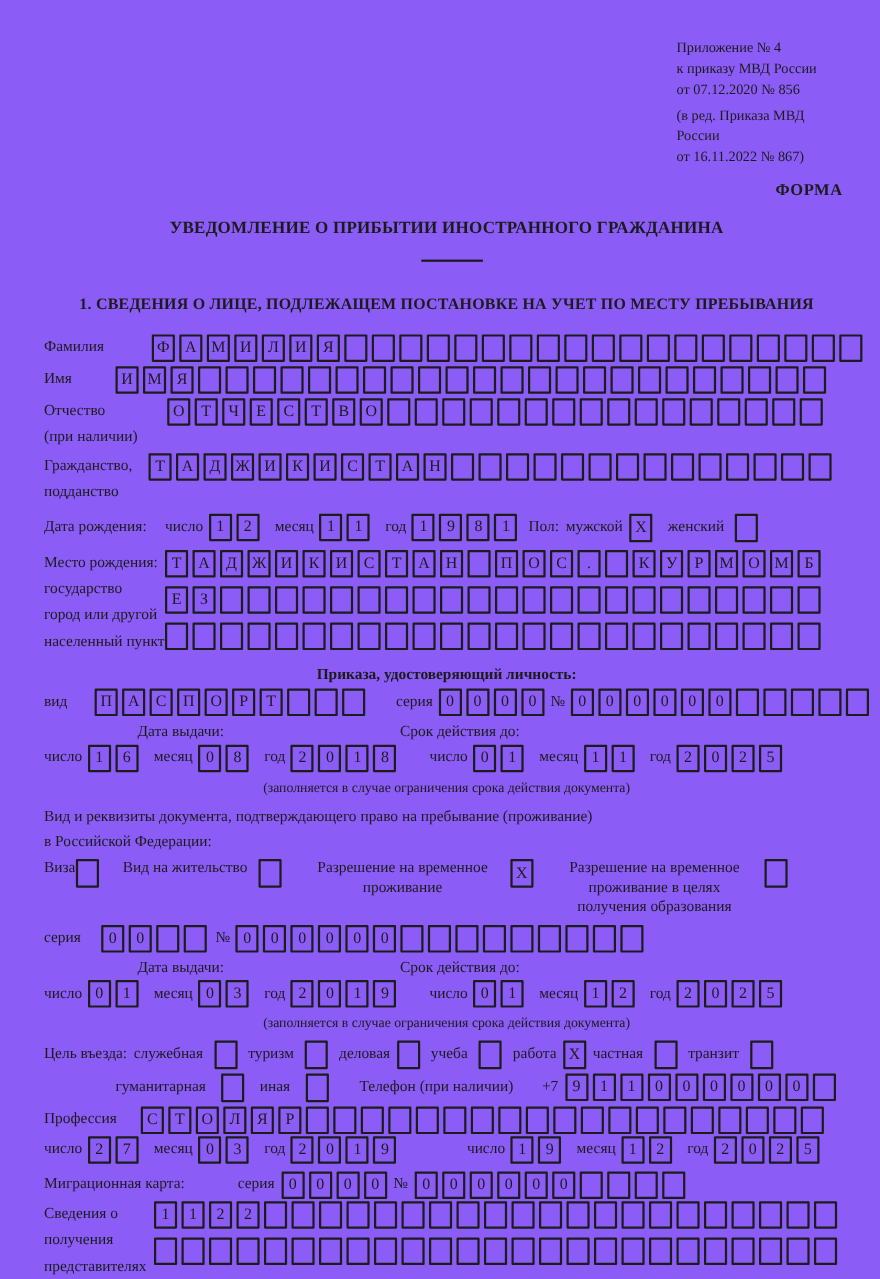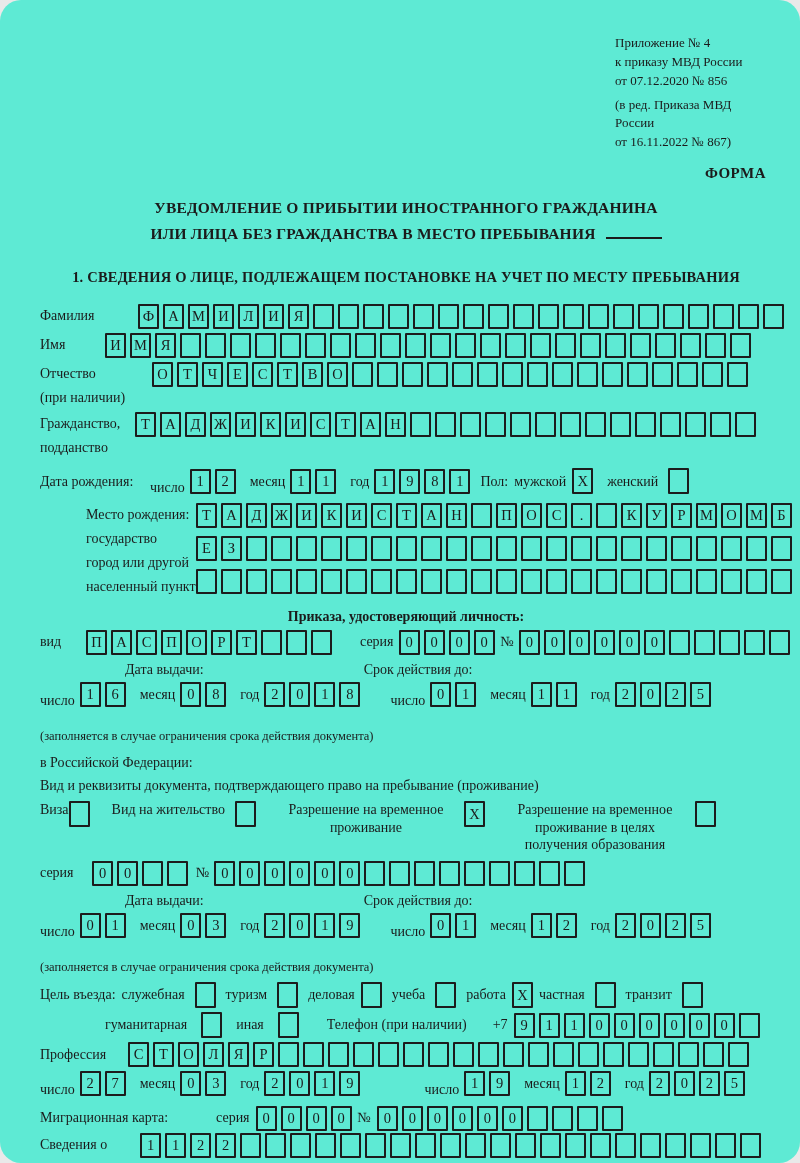--- a/index.html
+++ b/index.html
@@ -1,52 +1,52 @@
 <!DOCTYPE html>
 <html><head>
 <meta charset="utf-8">
 <style>
   html,body{margin:0;padding:0;background:#e9e9e9;}
   .page{
-    width:800px;height:1163px;margin:0 auto;background:#5eead4;color:#1b1b1b;
+    width:800px;height:1163px;margin:0 auto;background:#8b5cf6;color:#1b1b1b;
     box-sizing:border-box;padding:34px 28px 0 40px;overflow:hidden;
-    font-family:"Liberation Serif","DejaVu Serif",serif;font-size:14px;line-height:1.25;border-radius:21px;
+    font-family:"Liberation Serif","DejaVu Serif",serif;font-size:14px;line-height:1.25;
   }
   
   .hdr{margin-left:575px;font-size:13px;line-height:1.45;}
   .hdr .grp2{margin-top:5px;}
   .forma{text-align:right;font-weight:bold;font-size:15px;margin-top:12px;padding-right:6px;letter-spacing:.5px;}
   .title{text-align:center;font-weight:bold;font-size:15.5px;line-height:1.7;margin-top:12px;letter-spacing:.2px;}
   .title-underline{display:inline-block;width:56px;border-bottom:2px solid #1b1b1b;height:12px;margin-left:10px;}
   .sect{font-weight:bold;font-size:14.5px;text-align:center;margin-top:20px;letter-spacing:.2px;}
   
   .frow{display:flex;align-items:center;margin-top:4px;white-space:nowrap;}
   .frow.tight{margin-top:2px;}
   .fstart{align-items:flex-start;}
   .flabel{flex:0 0 auto;}
   .lblcol div{line-height:24px;}
-  .w65{width:65px;} .w112{width:112px;} .w95{width:95px;} .w110{width:110px;margin-left:46px;} .w85{width:88px;} .w100{width:100px;}
+  .w65{width:65px;} .w112{width:112px;} .w95{width:95px;} .w110{width:110px;} .w85{width:88px;} .w100{width:100px;}
   .bx{white-space:nowrap;flex:0 0 auto;}
   .cell{
     display:inline-block;box-sizing:border-box;width:21px;height:25px;border:2px solid #1c1c1c;
     margin-right:4px;text-align:center;font-size:14.5px;line-height:21px;vertical-align:middle;border-radius:1px;
   }
   .cb{
     display:inline-block;box-sizing:border-box;width:21px;height:26px;border:2px solid #1c1c1c;
     text-align:center;font-size:14.5px;line-height:22px;vertical-align:middle;border-radius:1px;flex:0 0 auto;
   }
-  .sl{margin:12px 5px 0 0;} .sl2{margin:0 5px 0 10px;}
+  .sl{margin:0 5px 0 0;} .sl2{margin:0 5px 0 10px;}
   .dg{display:inline-flex;align-items:center;}
   .rowgap{margin-left:26px;} .rowgap2{margin-left:60px;}
   .mrow{margin-top:7px;}
   
   .stackrow{margin-bottom:8px;white-space:nowrap;}
   .center-b{font-weight:bold;text-align:center;margin-top:6px;}
   .subhead{display:flex;margin-top:6px;font-size:14px;}
-  .note{font-size:12.5px;text-align:left;margin-top:19px;}
+  .note{font-size:12.5px;text-align:center;margin-top:7px;}
   .intro{margin-top:8px;line-height:1.6;}
   .opts{display:flex;align-items:flex-start;margin-top:4px;}
   .opt{display:flex;align-items:flex-start;justify-content:center;}
   .optlbl{text-align:center;}
   .gap6{margin-left:6px;} .gap10{margin-left:10px;} .gap14{margin-left:14px;}
 </style>
 </head>
 <body>
 
 <div class="page">
@@ -56,21 +56,21 @@
     <div>к приказу МВД России</div>
     <div>от 07.12.2020 № 856</div>
     <div class="grp2">(в ред. Приказа МВД России</div>
     <div>от 16.11.2022 № 867)</div>
   </div>
 
   <div class="forma">ФОРМА</div>
 
   <div class="title">
     <div>УВЕДОМЛЕНИЕ О ПРИБЫТИИ ИНОСТРАННОГО ГРАЖДАНИНА</div>
-    <div><span>ИЛИ ЛИЦА БЕЗ ГРАЖДАНСТВА В МЕСТО ПРЕБЫВАНИЯ</span><span class="title-underline"></span></div>
+    <div><span class="title-underline"></span></div>
   </div>
 
   <div class="sect">1. СВЕДЕНИЯ О ЛИЦЕ, ПОДЛЕЖАЩЕМ ПОСТАНОВКЕ НА УЧЕТ ПО МЕСТУ ПРЕБЫВАНИЯ</div>
 
   <div class="frow" style="margin-top:18px;gap:33px;">
     <span class="flabel w65">Фамилия</span>
     <span class="bx"><span class="cell">Ф</span><span class="cell">А</span><span class="cell">М</span><span class="cell">И</span><span class="cell">Л</span><span class="cell">И</span><span class="cell">Я</span><span class="cell"></span><span class="cell"></span><span class="cell"></span><span class="cell"></span><span class="cell"></span><span class="cell"></span><span class="cell"></span><span class="cell"></span><span class="cell"></span><span class="cell"></span><span class="cell"></span><span class="cell"></span><span class="cell"></span><span class="cell"></span><span class="cell"></span><span class="cell"></span><span class="cell"></span><span class="cell"></span><span class="cell"></span></span>
   </div>
 
   <div class="frow">
@@ -156,22 +156,22 @@
       <span class="sl2">месяц</span>
       <span class="bx"><span class="cell">1</span><span class="cell">1</span></span>
       <span class="sl2">год</span>
       <span class="bx"><span class="cell">2</span><span class="cell">0</span><span class="cell">2</span><span class="cell">5</span></span>
     </span>
   </div>
 
   <div class="note">(заполняется в случае ограничения срока действия документа)</div>
 
   <div class="intro">
+    <div>Вид и реквизиты документа, подтверждающего право на пребывание (проживание)</div>
     <div>в Российской Федерации:</div>
-    <div>Вид и реквизиты документа, подтверждающего право на пребывание (проживание)</div>
   </div>
 
   <div class="opts">
     <span class="opt">
       <span class="optlbl">Виза</span>
       <span class="cb"></span>
     </span>
     <span class="opt" style="margin-left:22px;gap:10px;">
       <span class="optlbl">Вид на жительство</span>
       <span class="cb"></span>

